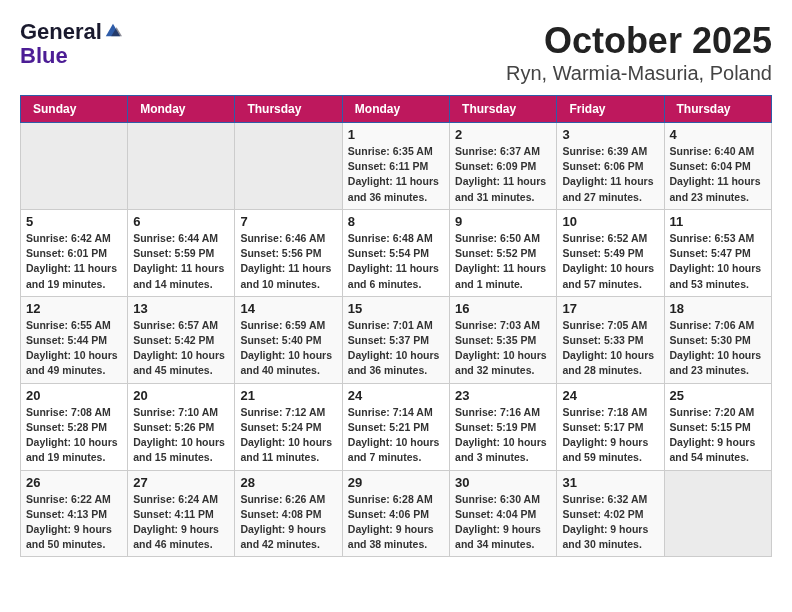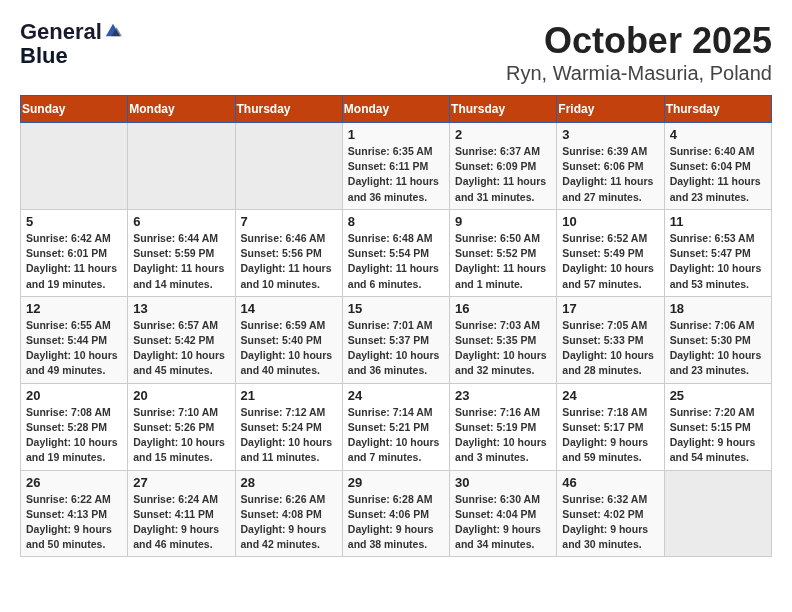--- a/index.html
+++ b/index.html
@@ -21,21 +21,21 @@
       align-items: center;
       justify-content: flex-end;
     }
     .logo-text {
       font-size: 22px;
       font-weight: bold;
       color: #1a1a2e;
       line-height: 1.1;
     }
     .logo-text span {
-      color: #0f172a;
+      color: #4c1d95;
     }
     .logo-icon {
       width: 18px;
       height: 18px;
       margin-left: 2px;
     }
     .title-block {
       text-align: right;
     }
     .title-block h1 {
@@ -47,23 +47,23 @@
       font-size: 20px;
       color: #444;
       font-weight: normal;
     }
     table {
       width: 100%;
       border-collapse: collapse;
       font-size: 11px;
     }
     thead tr th {
-      background: #c2410c;
+      background: #be185d;
       color: #fff;
-      padding: 6px 1px;
+      padding: 6px 12px;
       text-align: left;
       font-size: 12px;
       font-weight: bold;
       border: 1px solid #2e5ca8;
     }
     tbody tr td {
       border: 1px solid #ccc;
       vertical-align: top;
       padding: 4px 5px;
       width: 108px;
@@ -257,19 +257,19 @@
         </td>
         <td>
           <span class="day-number">29</span>
           <div class="day-info">Sunrise: 6:28 AM<br>Sunset: 4:06 PM<br>Daylight: 9 hours and 38 minutes.</div>
         </td>
         <td>
           <span class="day-number">30</span>
           <div class="day-info">Sunrise: 6:30 AM<br>Sunset: 4:04 PM<br>Daylight: 9 hours and 34 minutes.</div>
         </td>
         <td>
-          <span class="day-number">46</span>
+          <span class="day-number">31</span>
           <div class="day-info">Sunrise: 6:32 AM<br>Sunset: 4:02 PM<br>Daylight: 9 hours and 30 minutes.</div>
         </td>
         <td class="empty"></td>
       </tr>
     </tbody>
 </table>
 
 </body></html>

